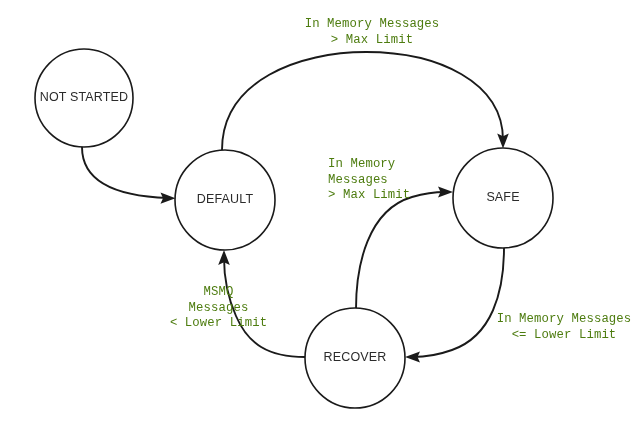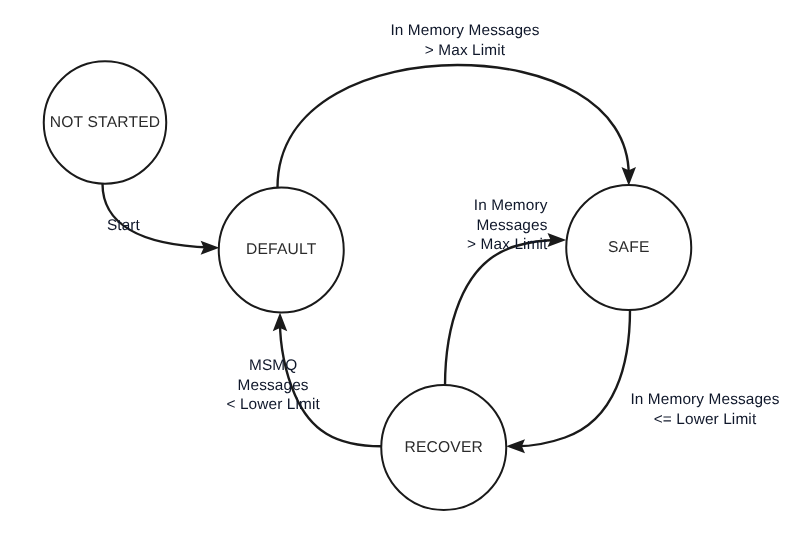--- a/index.html
+++ b/index.html
@@ -43,29 +43,29 @@
   .node-label {
     font-family: "Liberation Sans", sans-serif;
     font-size: 12.5px;
     fill: #2b2b2b;
     text-anchor: middle;
     dominant-baseline: middle;
     letter-spacing: 0.15px;
   }
   .edge-label {
     position: absolute;
-    font-family: Liberation Sans, sans-serif;
+    font-family: Liberation Mono, monospace;
     font-size: 12.3px;
     line-height: 15.5px;
-    color: #0f172a;
+    color: #4d7c0f;
     white-space: pre;
     letter-spacing: 0.1px;
   }
   .edge-label.center { text-align: center; }
-  .edge-label.left   { text-align: right; }
+  .edge-label.left   { text-align: left; }
 </style>
 </head>
 <body>
 
 <div id="canvas">
 
   <svg id="diagram-svg" viewBox="0 0 636 428">
 
     <g>
       <path class="edge-path" d="M 82 147 C 82 178 110 196 168 198"></path>
@@ -107,21 +107,20 @@
       <text class="node-label" x="503" y="198">SAFE</text>
     </g>
 
     <g>
       <circle class="node-circle" cx="355" cy="358" r="50"></circle>
       <text class="node-label" x="355" y="358">RECOVER</text>
     </g>
 
   </svg>
 
-  <div class="edge-label left" style="left:32px; top:173px; width:80px;">Start</div>
 
   <div class="edge-label center" style="left:286px; top:17px; width:172px;">In Memory Messages<br>&gt; Max Limit</div>
 
   <div class="edge-label left" style="left:328px; top:157px; width:110px;">In Memory<br>Messages<br>&gt; Max Limit</div>
 
   <div class="edge-label center" style="left:494px; top:312px; width:140px;">In Memory Messages<br>&lt;= Lower Limit</div>
 
   <div class="edge-label center" style="left:156px; top:285px; width:125px;">MSMQ<br>Messages<br>&lt; Lower Limit</div>
 
 </div>

